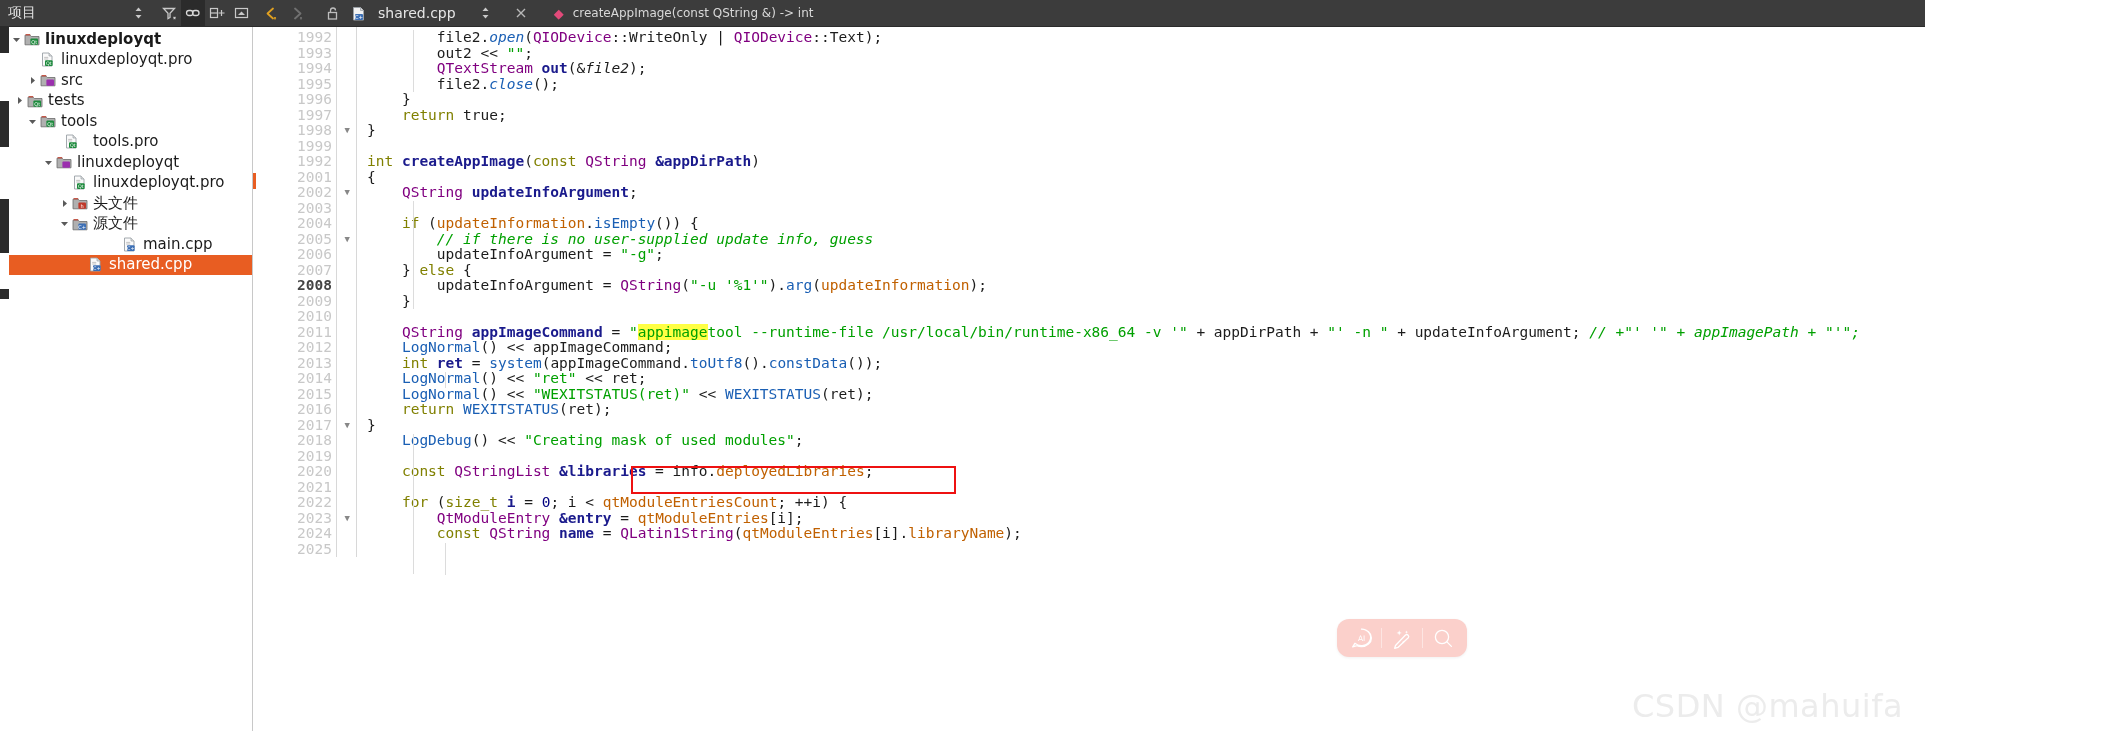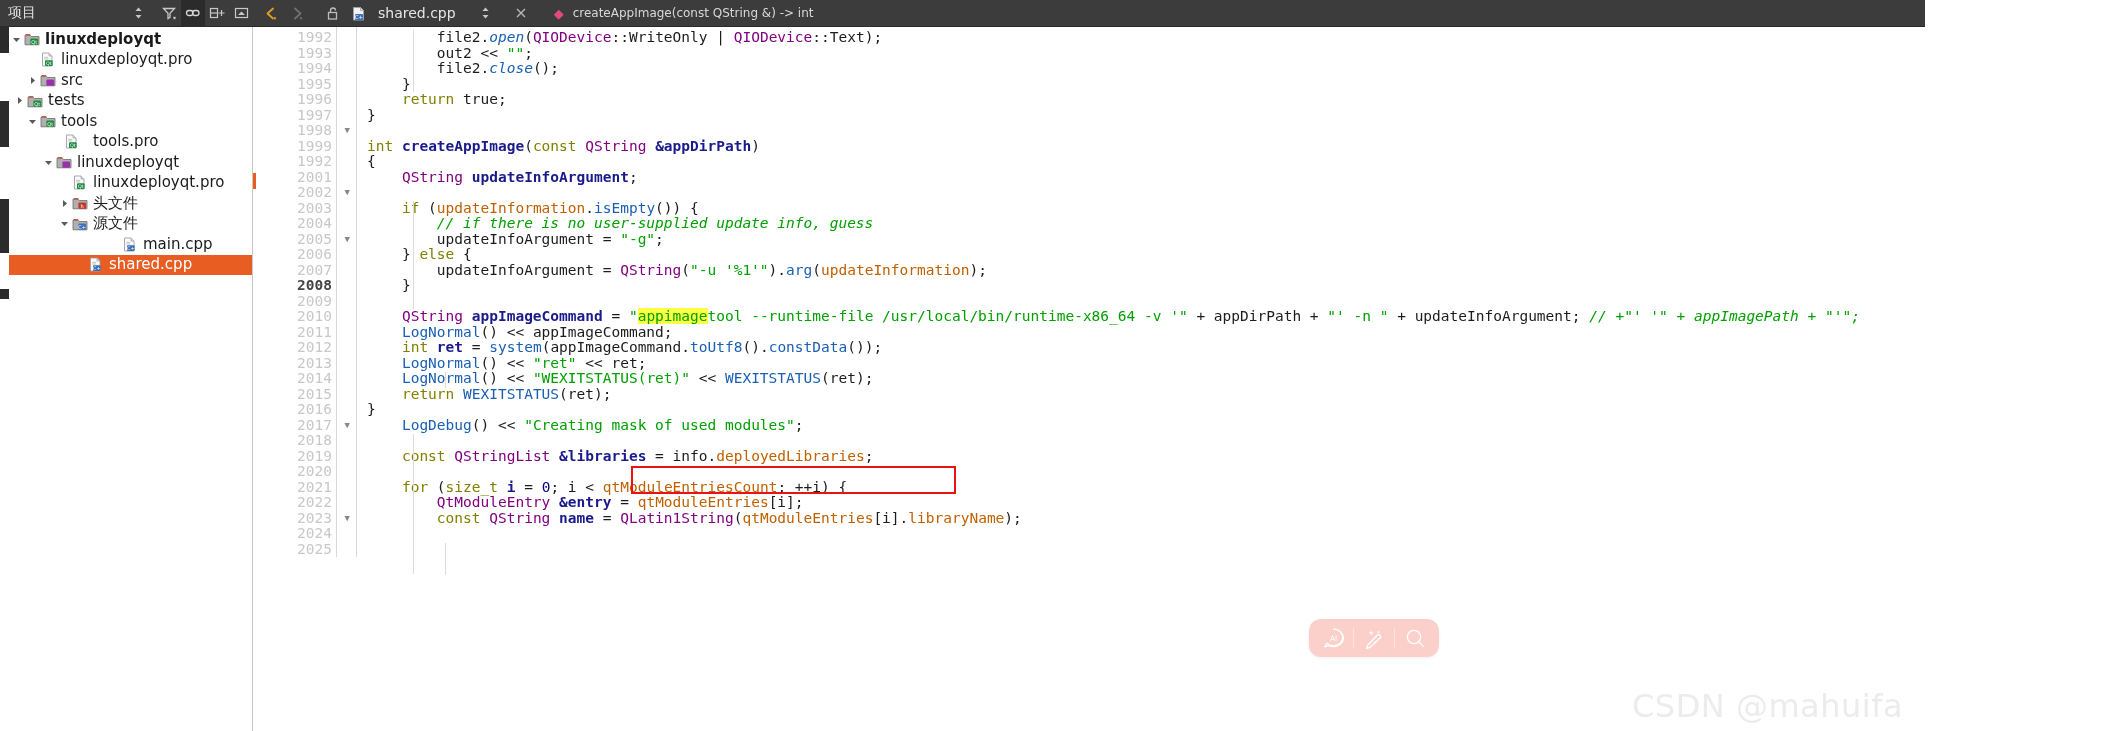--- a/index.html
+++ b/index.html
@@ -106,20 +106,21 @@
   .changebar { position: absolute; left: 0; width: 3px; background: #e85d22; }
 
   
   .ai-float {
     position: absolute;
     background: #fbd0cb;
     border-radius: 12px;
     display: flex; align-items: center; justify-content: center;
     gap: 0px;
     box-shadow: 0 1px 3px rgba(0,0,0,.06);
+    margin-left: 28px;
   }
   .ai-float .slot { width: 40px; display: flex; align-items: center; justify-content: center; }
   .ai-float .vline { width: 1px; height: 20px; background: #fde5e2; }
 
   
   .watermark {
     position: absolute; right: 22px; bottom: 6px;
     font-size: 32px; color: #ececec; letter-spacing: .5px;
     font-family: "DejaVu Sans", "Liberation Sans", sans-serif;
     user-select: none;
@@ -448,20 +449,21 @@
           </div>
         <div class="foldcol"></div>
         <div class="codecol">
           <div class="indent-guide" style="left:56px;top:3px;height:62px"></div>
           <div class="indent-guide" style="left:56px;top:174px;height:108px"></div>
           <div class="indent-guide" style="left:88px;top:345px;height:16px"></div>
           <div class="indent-guide" style="left:56px;top:407px;height:140px"></div>
           <div class="indent-guide" style="left:88px;top:516px;height:32px"></div>
         <div class="cline"><span class="t-op">        </span><span class="t-var">file2</span><span class="t-op">.</span><span class="t-fn t-italic">open</span><span class="t-op">(</span><span class="t-type">QIODevice</span><span class="t-op">::</span><span class="t-var">WriteOnly</span><span class="t-op"> | </span><span class="t-type">QIODevice</span><span class="t-op">::</span><span class="t-var">Text</span><span class="t-op">);</span></div>
             <div class="cline"><span class="t-op">        </span><span class="t-op">out2 &lt;&lt; </span><span class="t-str">""</span><span class="t-op">;</span></div>
+            <div class="cline"><span class="t-op">        </span><span class="t-type">QTextStream</span><span class="t-op"> </span><span class="t-fld">out</span><span class="t-op">(&amp;</span><span class="t-var t-italic">file2</span><span class="t-op">);</span></div>
             <div class="cline"><span class="t-op">        </span><span class="t-var">file2</span><span class="t-op">.</span><span class="t-fn t-italic">close</span><span class="t-op">();</span></div>
             <div class="cline"><span class="t-op">    </span><span class="t-op">}</span></div>
             <div class="cline"><span class="t-op">    </span><span class="t-kw">return</span><span class="t-op"> true;</span></div>
             <div class="cline"><span class="t-op">}</span></div>
             <div class="cline"></div>
             <div class="cline"><span class="t-kw">int</span><span class="t-op"> </span><span class="t-fld">createAppImage</span><span class="t-op">(</span><span class="t-kw">const</span><span class="t-op"> </span><span class="t-type">QString</span><span class="t-op"> </span><span class="t-fld">&amp;appDirPath</span><span class="t-op">)</span></div>
             <div class="cline"><span class="t-op">{</span></div>
             <div class="cline"><span class="t-op">    </span><span class="t-type">QString</span><span class="t-op"> </span><span class="t-fld">updateInfoArgument</span><span class="t-op">;</span></div>
             <div class="cline"><span class="t-op">    </span></div>
             <div class="cline"><span class="t-op">    </span><span class="t-kw">if</span><span class="t-op"> (</span><span class="t-over">updateInformation</span><span class="t-op">.</span><span class="t-fn">isEmpty</span><span class="t-op">()) {</span></div>

